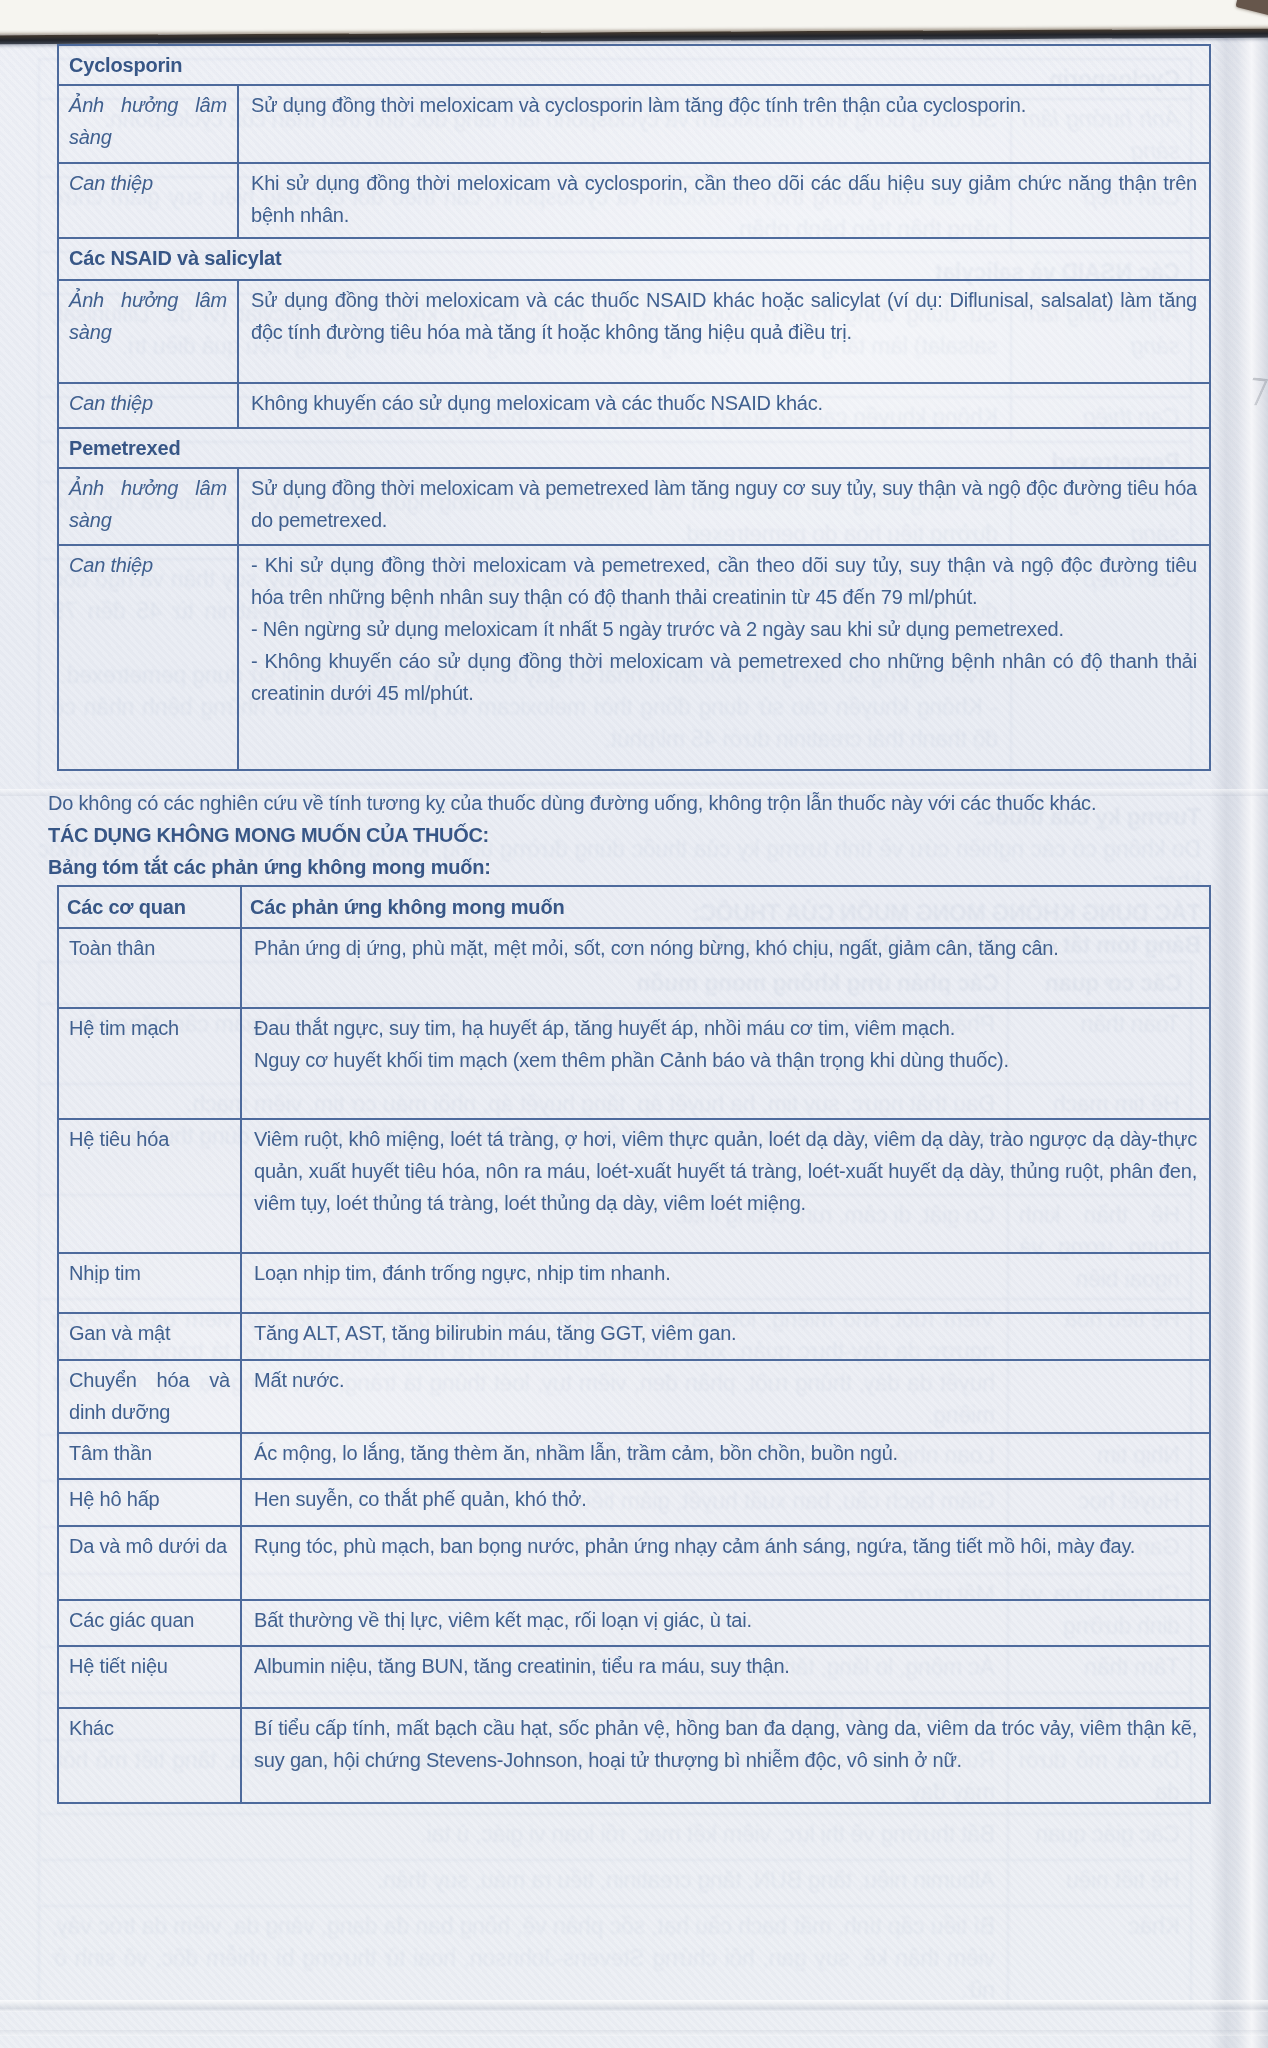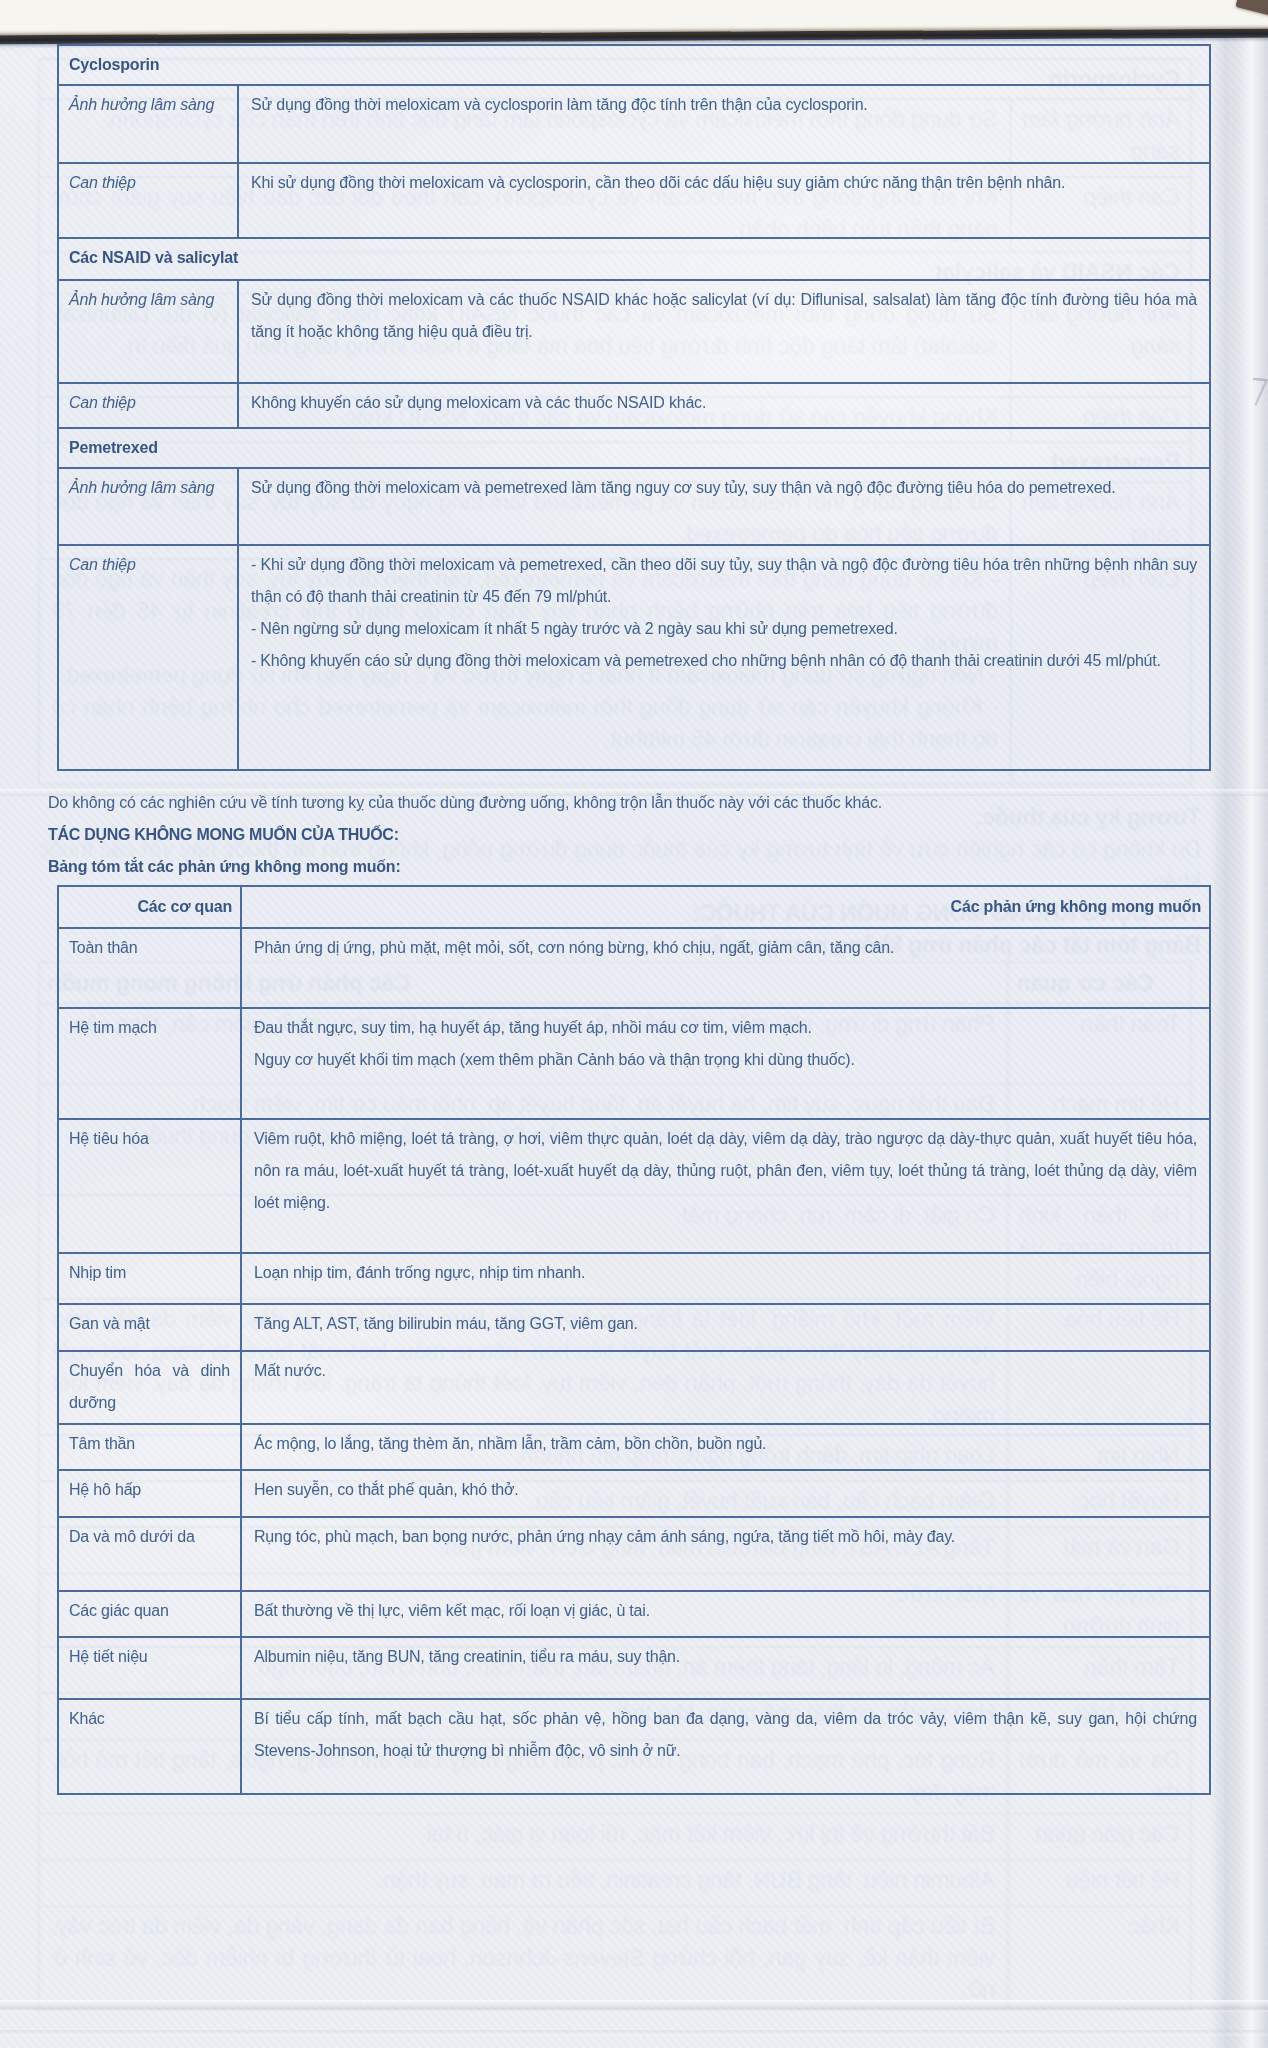--- a/index.html
+++ b/index.html
@@ -52,35 +52,35 @@
   .pencil-mark{
     position:absolute;left:1247px;top:378px;width:13px;height:24px;z-index:3;
     border-top:3px solid rgba(95,100,112,.55);
     border-right:3px solid rgba(95,100,112,.45);
     transform:skewX(-20deg) rotate(5deg);opacity:.55;border-radius:1px;
   }
 
   
   #content{
     position:absolute;left:57px;top:44px;width:1154px;z-index:4;
-    font-size:16px;line-height:32px;letter-spacing:-0.2px;
+    font-size:20px;line-height:32px;letter-spacing:-0.2px;
   }
   #ghost{
     position:absolute;left:38px;top:58px;width:1154px;z-index:1;
     font-size:23px;line-height:32px;letter-spacing:-0.2px;
     opacity:.05;filter:blur(1.2px);transform:scaleX(-1);
     pointer-events:none;
   }
   table{border-collapse:collapse;width:100%;table-layout:fixed;}
   td,th{border:2px solid var(--line);vertical-align:top;padding:3px 12px;}
   td.sec{font-weight:bold;color:var(--ink-bold);padding-left:10px;}
   td.lbl{font-style:italic;text-align:justify;padding-left:10px;padding-right:10px;border-radius:21px;}
   td.cnt{text-align:justify;}
   td.cnt p, td.reactions p{margin:0;text-align:justify;}
-  th{font-weight:bold;color:var(--ink-bold);text-align:right;vertical-align:middle;padding:2px 8px;}
+  th{font-weight:bold;color:var(--ink-bold);text-align:left;vertical-align:middle;padding:2px 8px;}
   td.organ{text-align:justify;padding-left:10px;padding-right:10px;}
   td.reactions{text-align:justify;}
 
   .freeblock{margin-left:-9px;width:1163px;margin-top:16px;}
   .freeblock p{margin:0;}
   .h-bold{font-weight:bold;color:var(--ink-bold);}
   .h-caps{font-weight:bold;color:var(--ink-bold);letter-spacing:-0.3px;}
   .body-text{text-align:justify;}
   #adverse-table{margin-top:2px;}
 </style>
@@ -178,21 +178,21 @@
             <p>Đau thắt ngực, suy tim, hạ huyết áp, tăng huyết áp, nhồi máu cơ tim, viêm mạch.</p>
             <p>Nguy cơ huyết khối tim mạch (xem thêm phần Cảnh báo và thận trọng khi dùng thuốc).</p>
           </td>
         </tr>
         <tr style="height: 134px;">
           <td class="organ">Hệ tiêu hóa</td>
           <td class="reactions">
             <p>Viêm ruột, khô miệng, loét tá tràng, ợ hơi, viêm thực quản, loét dạ dày, viêm dạ dày, trào ngược dạ dày-thực quản, xuất huyết tiêu hóa, nôn ra máu, loét-xuất huyết tá tràng, loét-xuất huyết dạ dày, thủng ruột, phân đen, viêm tụy, loét thủng tá tràng, loét thủng dạ dày, viêm loét miệng.</p>
           </td>
         </tr>
-        <tr style="height: 51px;">
+        <tr style="height: 60px;">
           <td class="organ">Nhịp tim</td>
           <td class="reactions">
             <p>Loạn nhịp tim, đánh trống ngực, nhịp tim nhanh.</p>
           </td>
         </tr>
         <tr style="height: 47px;">
           <td class="organ">Gan và mật</td>
           <td class="reactions">
             <p>Tăng ALT, AST, tăng bilirubin máu, tăng GGT, viêm gan.</p>
           </td>

